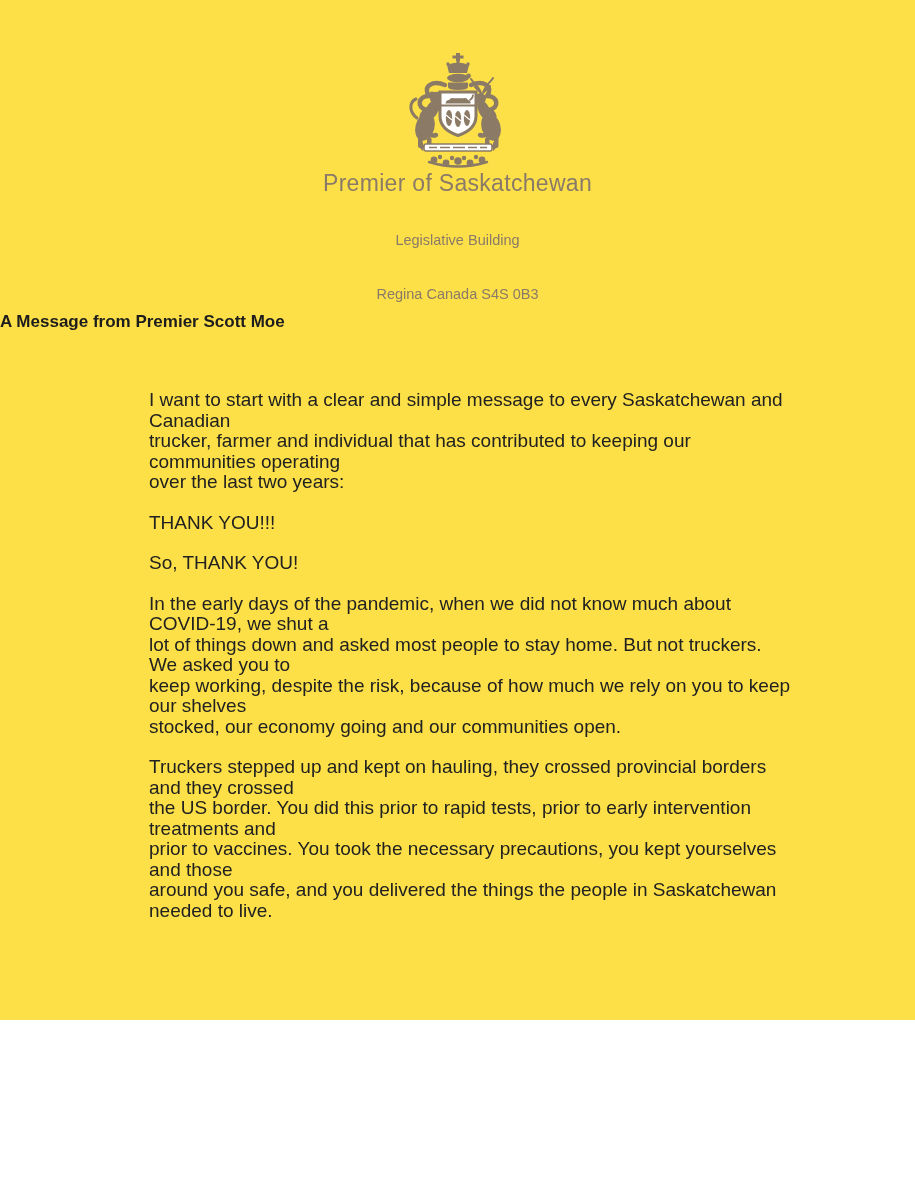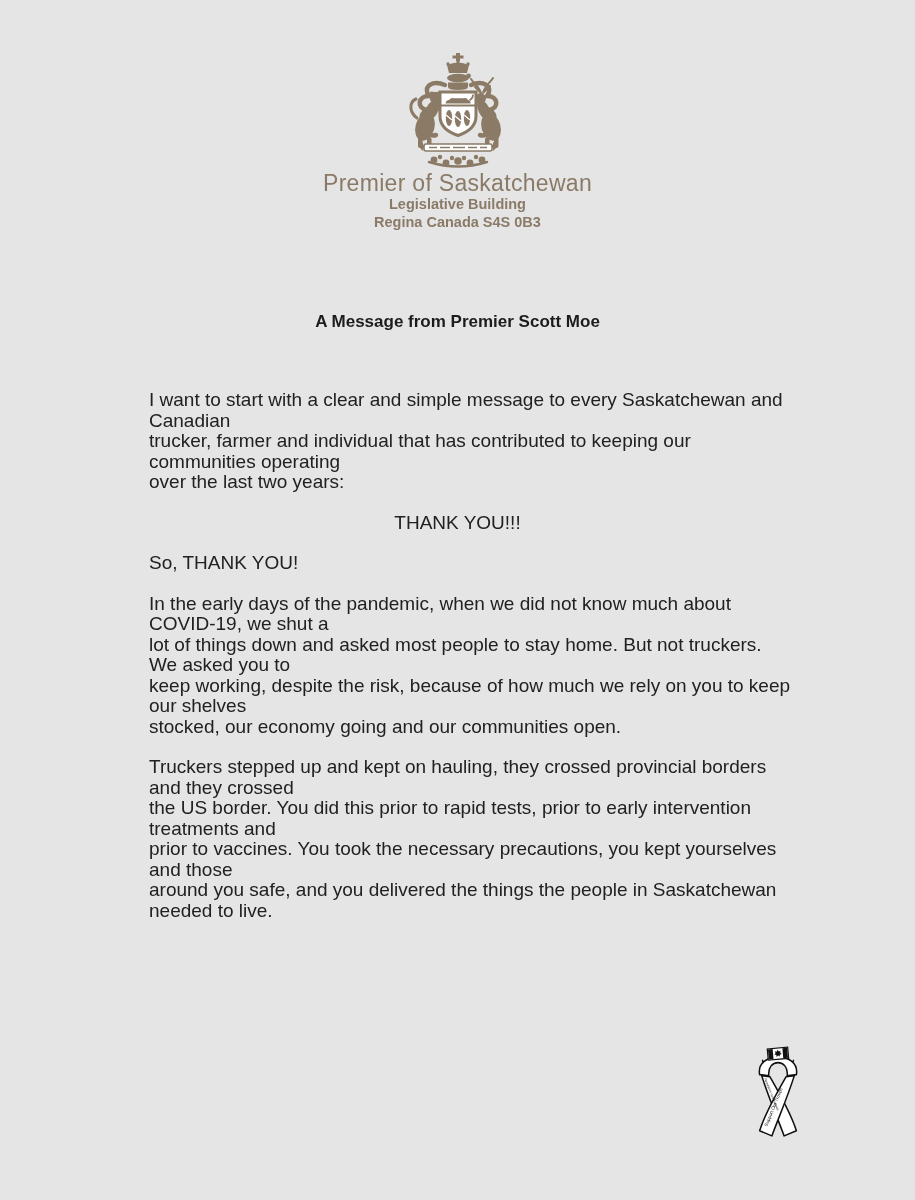--- a/index.html
+++ b/index.html
@@ -1,50 +1,50 @@
 <!DOCTYPE html>
 <html><head>
 <meta charset="utf-8">
 <style>
   html,body{margin:0;padding:0;background:#ffffff;}
   .page{
     position:relative;
-    width:915px;height:1200px;
+    width:915px;height:1020px;
     margin:0 auto;
-    background:#e5e5e5;
+    background:#fde047;
     font-family:"Liberation Sans",sans-serif;
     overflow:hidden;
   }
   
   .letterhead{
     position:absolute;top:52px;left:0;width:100%;
     display:flex;flex-direction:column;align-items:center;
     color:#8a7a68;
   }
   .crest{width:134px;height:118px;display:block;}
   .org-name{
     font-size:23px;line-height:26px;letter-spacing:.3px;
     margin-top:0;font-weight:400;
   }
-  .address-line{font-size:14.5px;line-height:17.5px;font-weight:700;}
+  .address-line{font-size:14.5px;line-height:17.5px;font-weight:400;margin-top:36px;}
   
   .message-title{
     position:absolute;top:312px;left:0;width:100%;
-    text-align:center;font-size:17px;font-weight:700;color:#1c1c1c;
+    text-align:left;font-size:17px;font-weight:700;color:#1c1c1c;
   }
   .letter-body{
     position:absolute;left:149px;top:390px;width:660px;
     color:#212121;font-size:19px;line-height:20.5px;
   }
   .letter-body p{
     margin:0 0 20px 0;
     white-space:pre-line;
     width:645px;
   }
-  .letter-body p.p-center{text-align:center;width:617px;}
+  .letter-body p.p-center{text-align:left;width:617px;}
   
   .ribbon-wrap{
     position:absolute;left:750px;top:1045px;width:56px;height:96px;
   }
   .ribbon-wrap svg{display:block;width:100%;height:100%;}
 </style>
 </head>
 <body>
 
 <div class="page">

